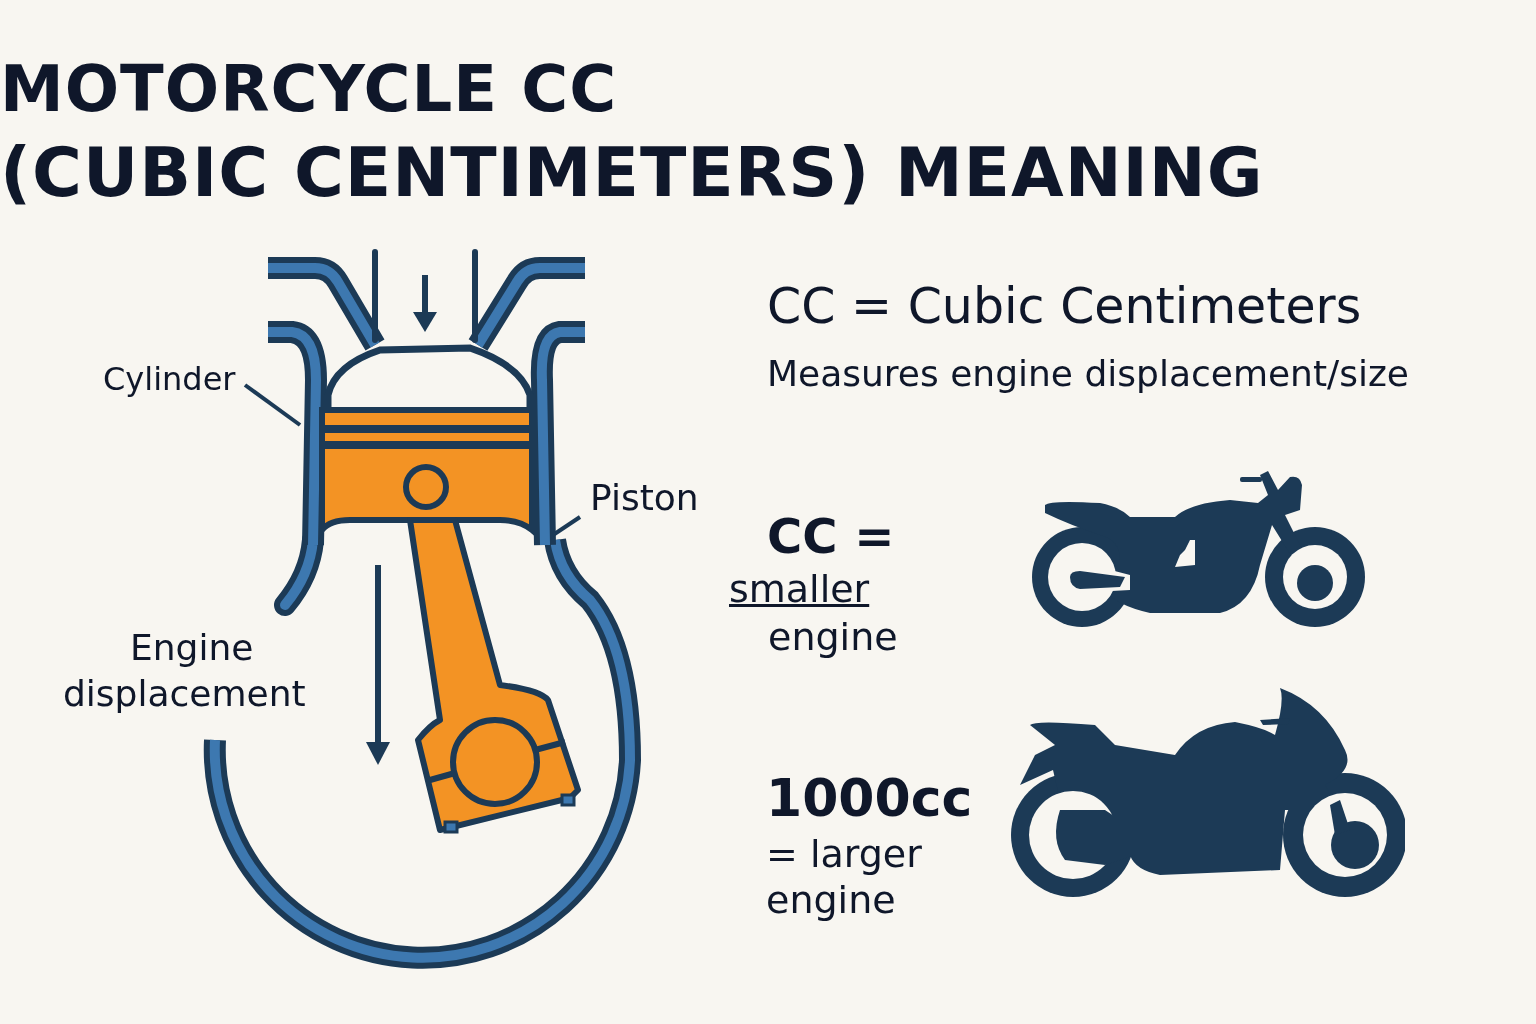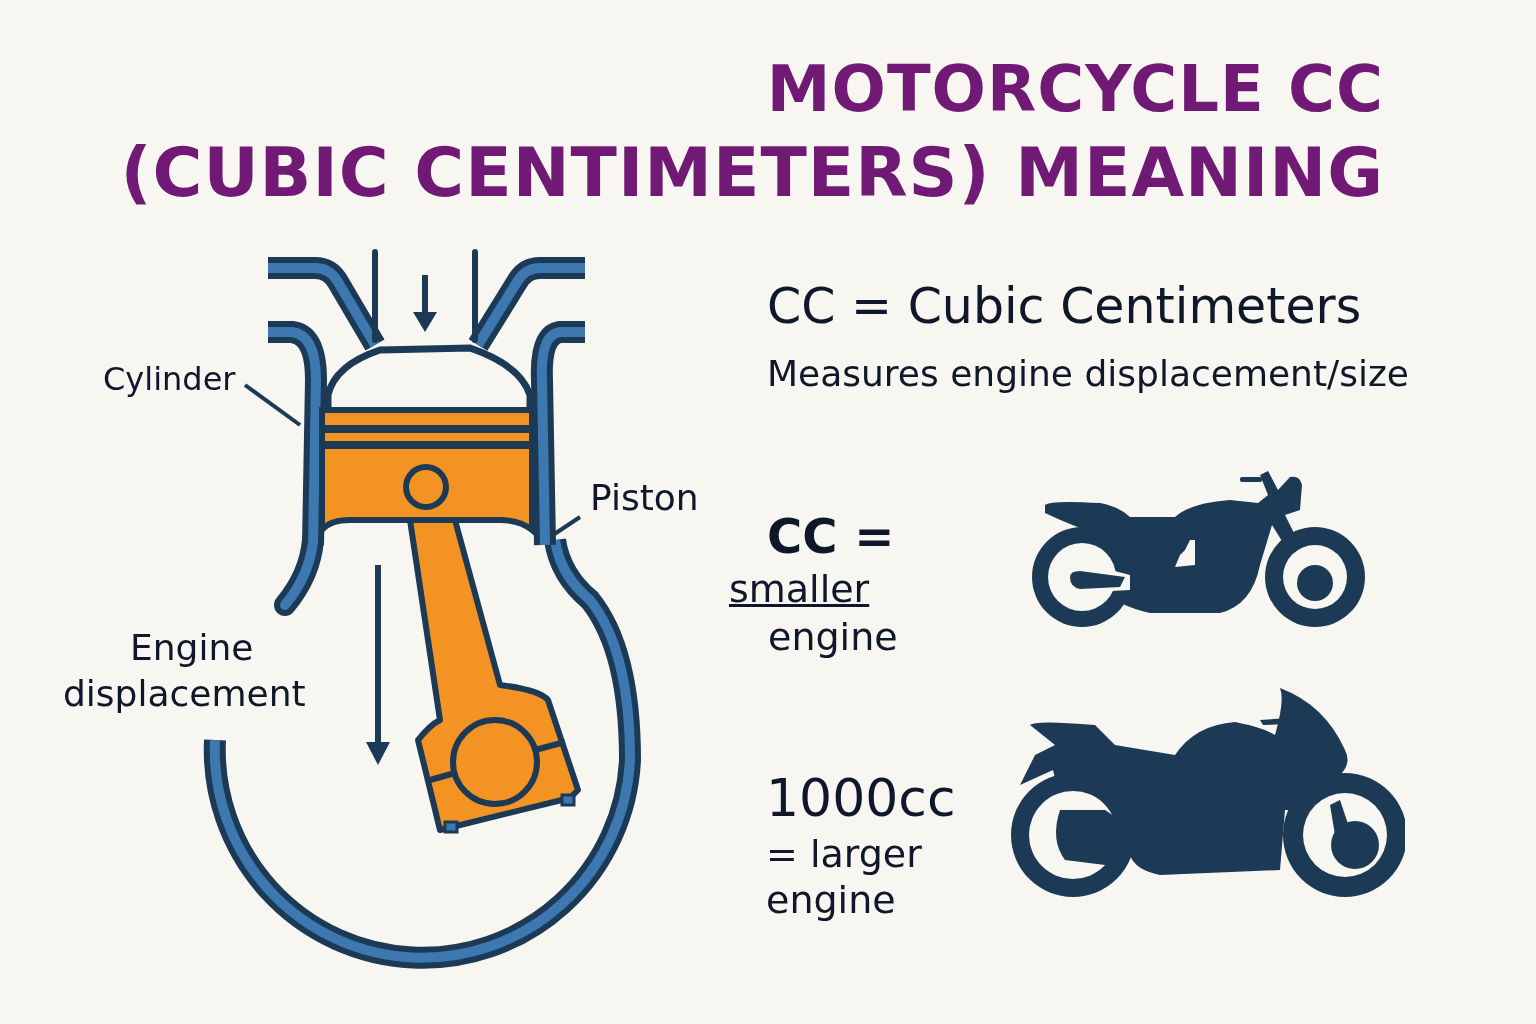--- a/index.html
+++ b/index.html
@@ -4,23 +4,23 @@
 <style>
   html, body { margin: 0; padding: 0; }
   body {
     width: 1536px; height: 1024px; overflow: hidden;
     background: #f8f6f1;
     font-family: "DejaVu Sans", sans-serif;
     color: #1c3a56;
     position: relative;
   }
   .title {
-    position: absolute; left: 0; width: 1384px; text-align: right;
+    position: absolute; left: 0; width: 1384px; text-align: left;
     font-family: "DejaVu Sans", sans-serif; font-weight: bold;
-    color: #701a75; letter-spacing: 1px;
+    color: #0f172a; letter-spacing: 1px;
   }
   .title.l1 { top: 52px; font-size: 64px; }
   .title.l2 { top: 117px; font-size: 68px; margin-top: 16px; }
   .txt { position: absolute; color: #0f172a; white-space: nowrap; }
   .diagram { position: absolute; left: 0; top: 0; width: 1536px; height: 1024px; }
 </style>
 </head>
 <body>
 
 <div class="title l1">MOTORCYCLE CC</div>
@@ -109,21 +109,21 @@
     <circle cx="295" cy="112" r="32"></circle>
     <path d="M40 100 Q45 92 60 97 L110 110 L110 125 L55 128 Q40 124 40 100 Z"></path>
     <path d="M165 85 L170 75 L175 75 L175 100 L155 102 L160 90 Z"></path>
   </g>
   <g fill="#1c3a56">
     <circle cx="295" cy="118" r="18"></circle>
     <path d="M50 112 Q50 106 60 106 L105 112 L100 122 L60 124 Q50 122 50 112 Z"></path>
   </g>
 </svg>
 
-<div class="txt" style="left:766px; top:768px; font-size:52px; font-weight:normal;">1000cc</div>
+<div class="txt" style="left:766px; top:768px; font-size:52px; font-weight:bold;">1000cc</div>
 <div class="txt" style="left:766px; top:832px; font-size:38px;text-align:center;">= larger</div>
 <div class="txt" style="left:766px; top:878px; font-size:38px;">engine</div>
 
 <svg style="position:absolute; left:1005px; top:680px;" width="400" height="225" viewBox="0 0 400 225">
   <g fill="#1c3a56">
     <circle cx="68" cy="155" r="62"></circle>
     <circle cx="340" cy="155" r="62"></circle>
     <path d="M25 45 Q30 40 90 45 Q100 55 110 65 L170 75 Q190 45 230 42 Q260 48 270 55 Q280 20 275 8 Q320 25 340 70 Q350 90 320 105 Q330 120 318 130 L280 130 L275 190 L155 195 Q130 190 125 175 L80 135 L55 120 L48 90 L15 105 L30 75 L50 65 Z"></path>
     <path d="M255 40 L285 38 L283 44 L258 45 Z"></path>
   </g>

